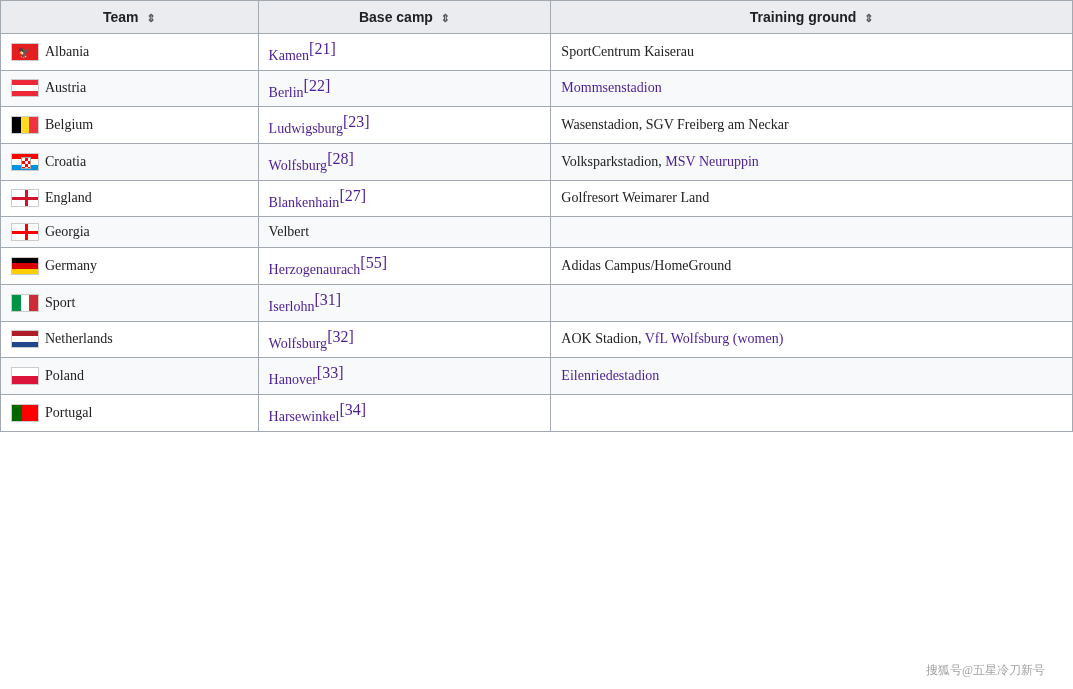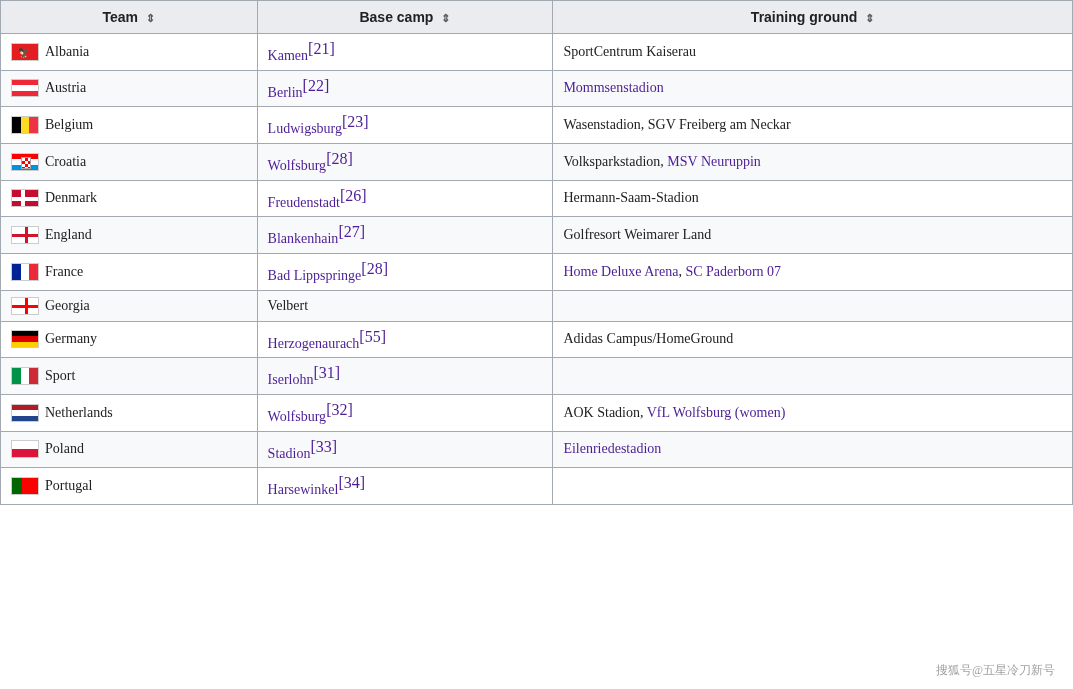--- a/index.html
+++ b/index.html
@@ -66,21 +66,21 @@
       text-decoration: none;
       text-align: right;
     }
     sup {
       font-size: 16px;
       color: #3366cc;
     }
     .watermark {
       position: fixed;
       bottom: 10px;
-      right: 18px;
+      right: 28px;
       font-size: 12px;
       color: rgba(0,0,0,0.4);
       pointer-events: none;
     }
 
     
     
     .flag-al { background: #e41e20; position: relative; }
     .flag-al::after {
       content: '🦅';
@@ -258,50 +258,30 @@
               <span class="flag flag-hr"></span>
               <span>Croatia</span>
             </div>
           </td>
           <td><a href="#">Wolfsburg</a><sup><a href="#">[28]</a></sup></td>
           <td><span>Volksparkstadion, </span><a href="#">MSV Neuruppin</a></td>
         </tr>
         <tr>
           <td>
             <div class="team-cell">
-              <span class="flag flag-dk"></span>
-              <span>Denmark</span>
-            </div>
-          </td>
-          <td><a href="#">Freudenstadt</a><sup><a href="#">[26]</a></sup></td>
-          <td><span>Hermann-Saam-Stadion</span></td>
-        </tr>
-        <tr>
-          <td>
-            <div class="team-cell">
               <span class="flag flag-en"></span>
               <span>England</span>
             </div>
           </td>
           <td><a href="#">Blankenhain</a><sup><a href="#">[27]</a></sup></td>
           <td><span>Golfresort Weimarer Land</span></td>
         </tr>
         <tr>
           <td>
             <div class="team-cell">
-              <span class="flag flag-fr"></span>
-              <span>France</span>
-            </div>
-          </td>
-          <td><a href="#">Bad Lippspringe</a><sup><a href="#">[28]</a></sup></td>
-          <td><a href="#">Home Deluxe Arena</a><span>, </span><a href="#">SC Paderborn 07</a></td>
-        </tr>
-        <tr>
-          <td>
-            <div class="team-cell">
               <span class="flag flag-ge"></span>
               <span>Georgia</span>
             </div>
           </td>
           <td><span>Velbert</span></td>
           <td></td>
         </tr>
         <tr>
           <td>
             <div class="team-cell">
@@ -332,21 +312,21 @@
           <td><a href="#">Wolfsburg</a><sup><a href="#">[32]</a></sup></td>
           <td><span>AOK Stadion, </span><a href="#">VfL Wolfsburg (women)</a></td>
         </tr>
         <tr>
           <td>
             <div class="team-cell">
               <span class="flag flag-pl"></span>
               <span>Poland</span>
             </div>
           </td>
-          <td><a href="#">Stadion</a><sup><a href="#">[33]</a></sup></td>
+          <td><a href="#">Hanover</a><sup><a href="#">[33]</a></sup></td>
           <td><a href="#">Eilenriedestadion</a></td>
         </tr>
         <tr>
           <td>
             <div class="team-cell">
               <span class="flag flag-pt"></span>
               <span>Portugal</span>
             </div>
           </td>
           <td><a href="#">Harsewinkel</a><sup><a href="#">[34]</a></sup></td>

